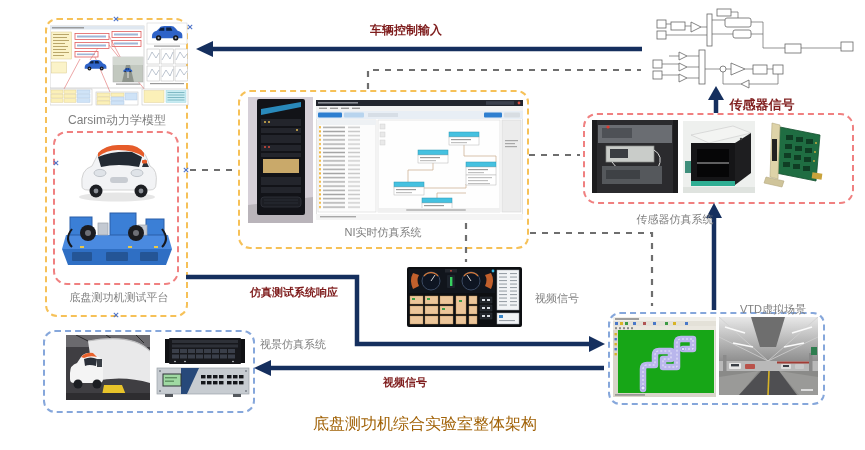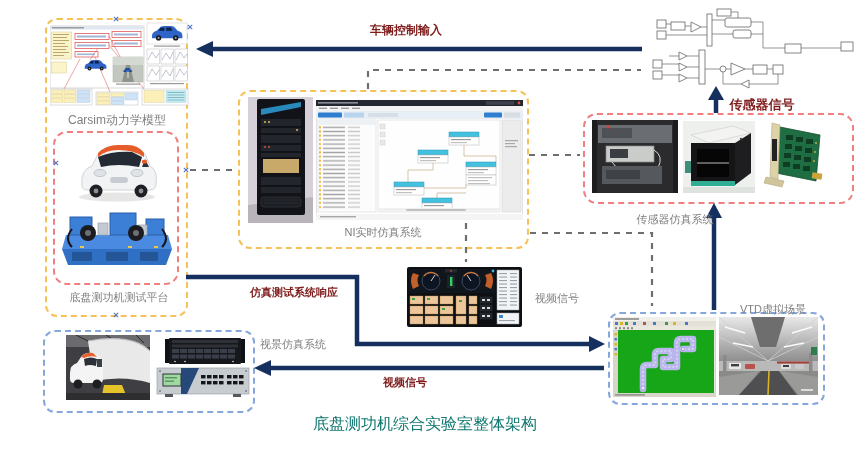--- a/index.html
+++ b/index.html
@@ -8,21 +8,21 @@
   .box{position:absolute;border:2px dashed;background:transparent;}
   .box.yellow{border-color:#f6c158;border-radius:12px;}
   .box.red{border-color:#f08080;border-radius:14px;}
   .box.blue{border-color:#86a7db;border-radius:12px;}
   .illo{position:absolute;line-height:0;}
   .illo svg{display:block;}
   .lbl{position:absolute;color:#7f7f7f;font-size:11px;white-space:nowrap;
        transform:translateX(-50%);z-index:6;}
   .blbl{position:absolute;color:#7f1d1d;font-size:11px;font-weight:700;white-space:nowrap;
         transform:translateX(-50%);z-index:6;}
-  .title{position:absolute;color:#0f766e;font-size:16px;white-space:nowrap;
+  .title{position:absolute;color:#a16207;font-size:16px;white-space:nowrap;
          transform:translateX(-50%);z-index:6;}
   .overlay{position:absolute;left:0;top:0;z-index:5;pointer-events:none;}
 </style>
 </head>
 <body>
 
 <div class="stage">
 
   <div class="box yellow" style="left:45px;top:18px;width:139px;height:295px;"></div>
   <div class="box red" style="left:53px;top:131px;width:122px;height:150px;"></div>

